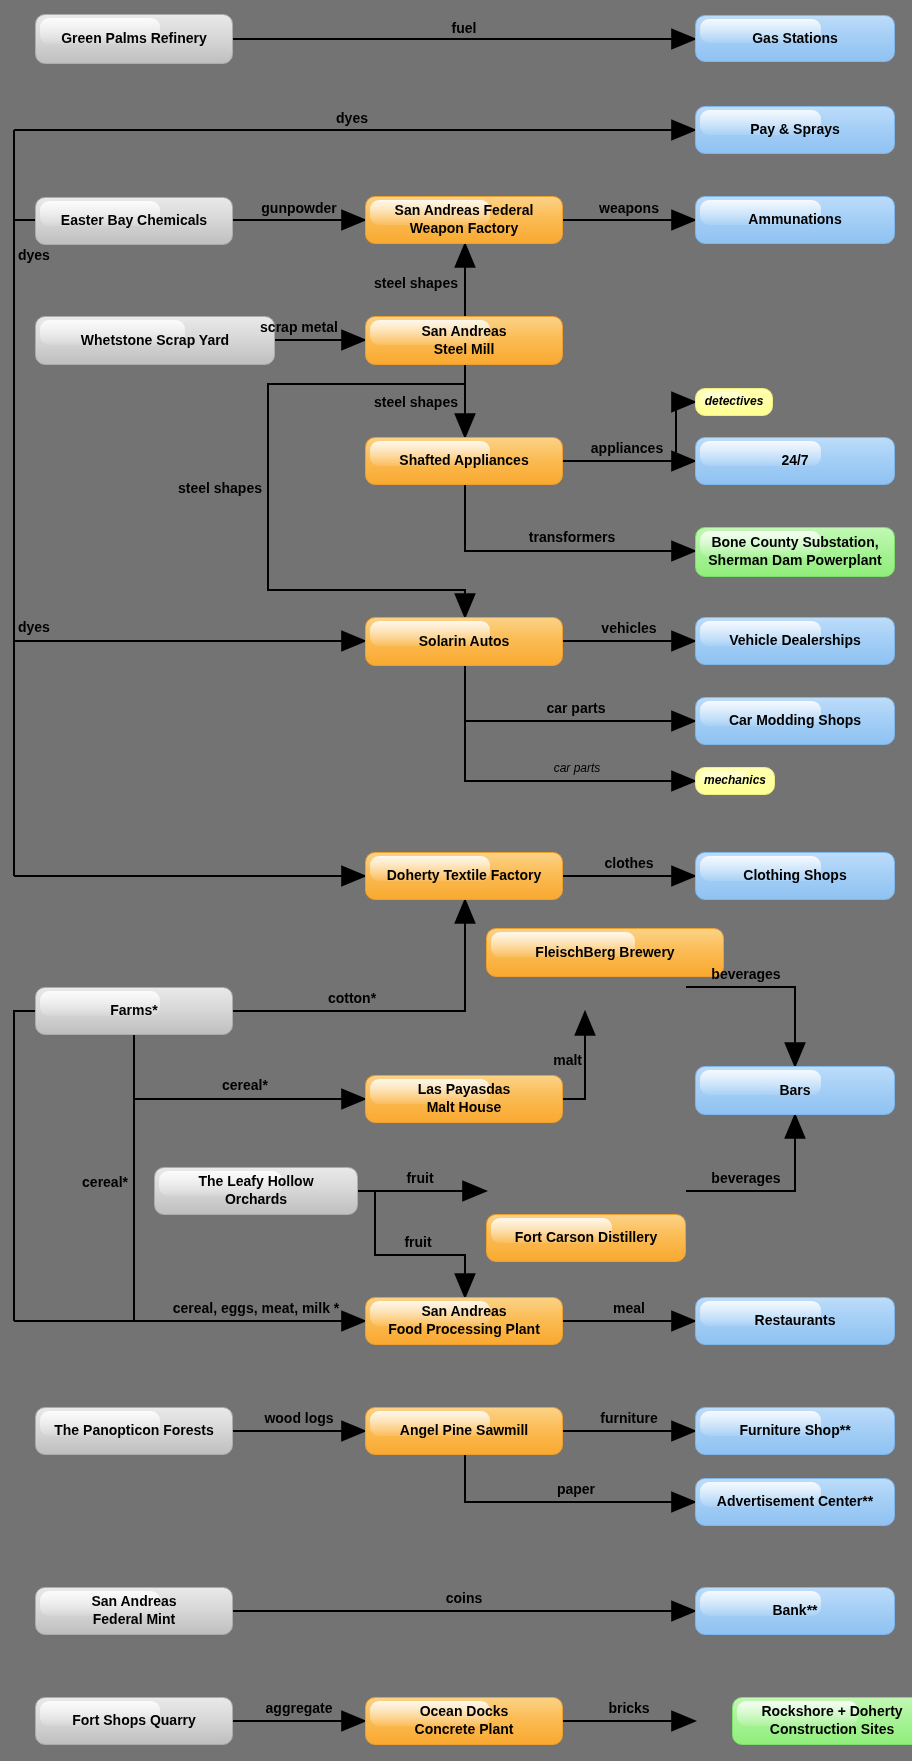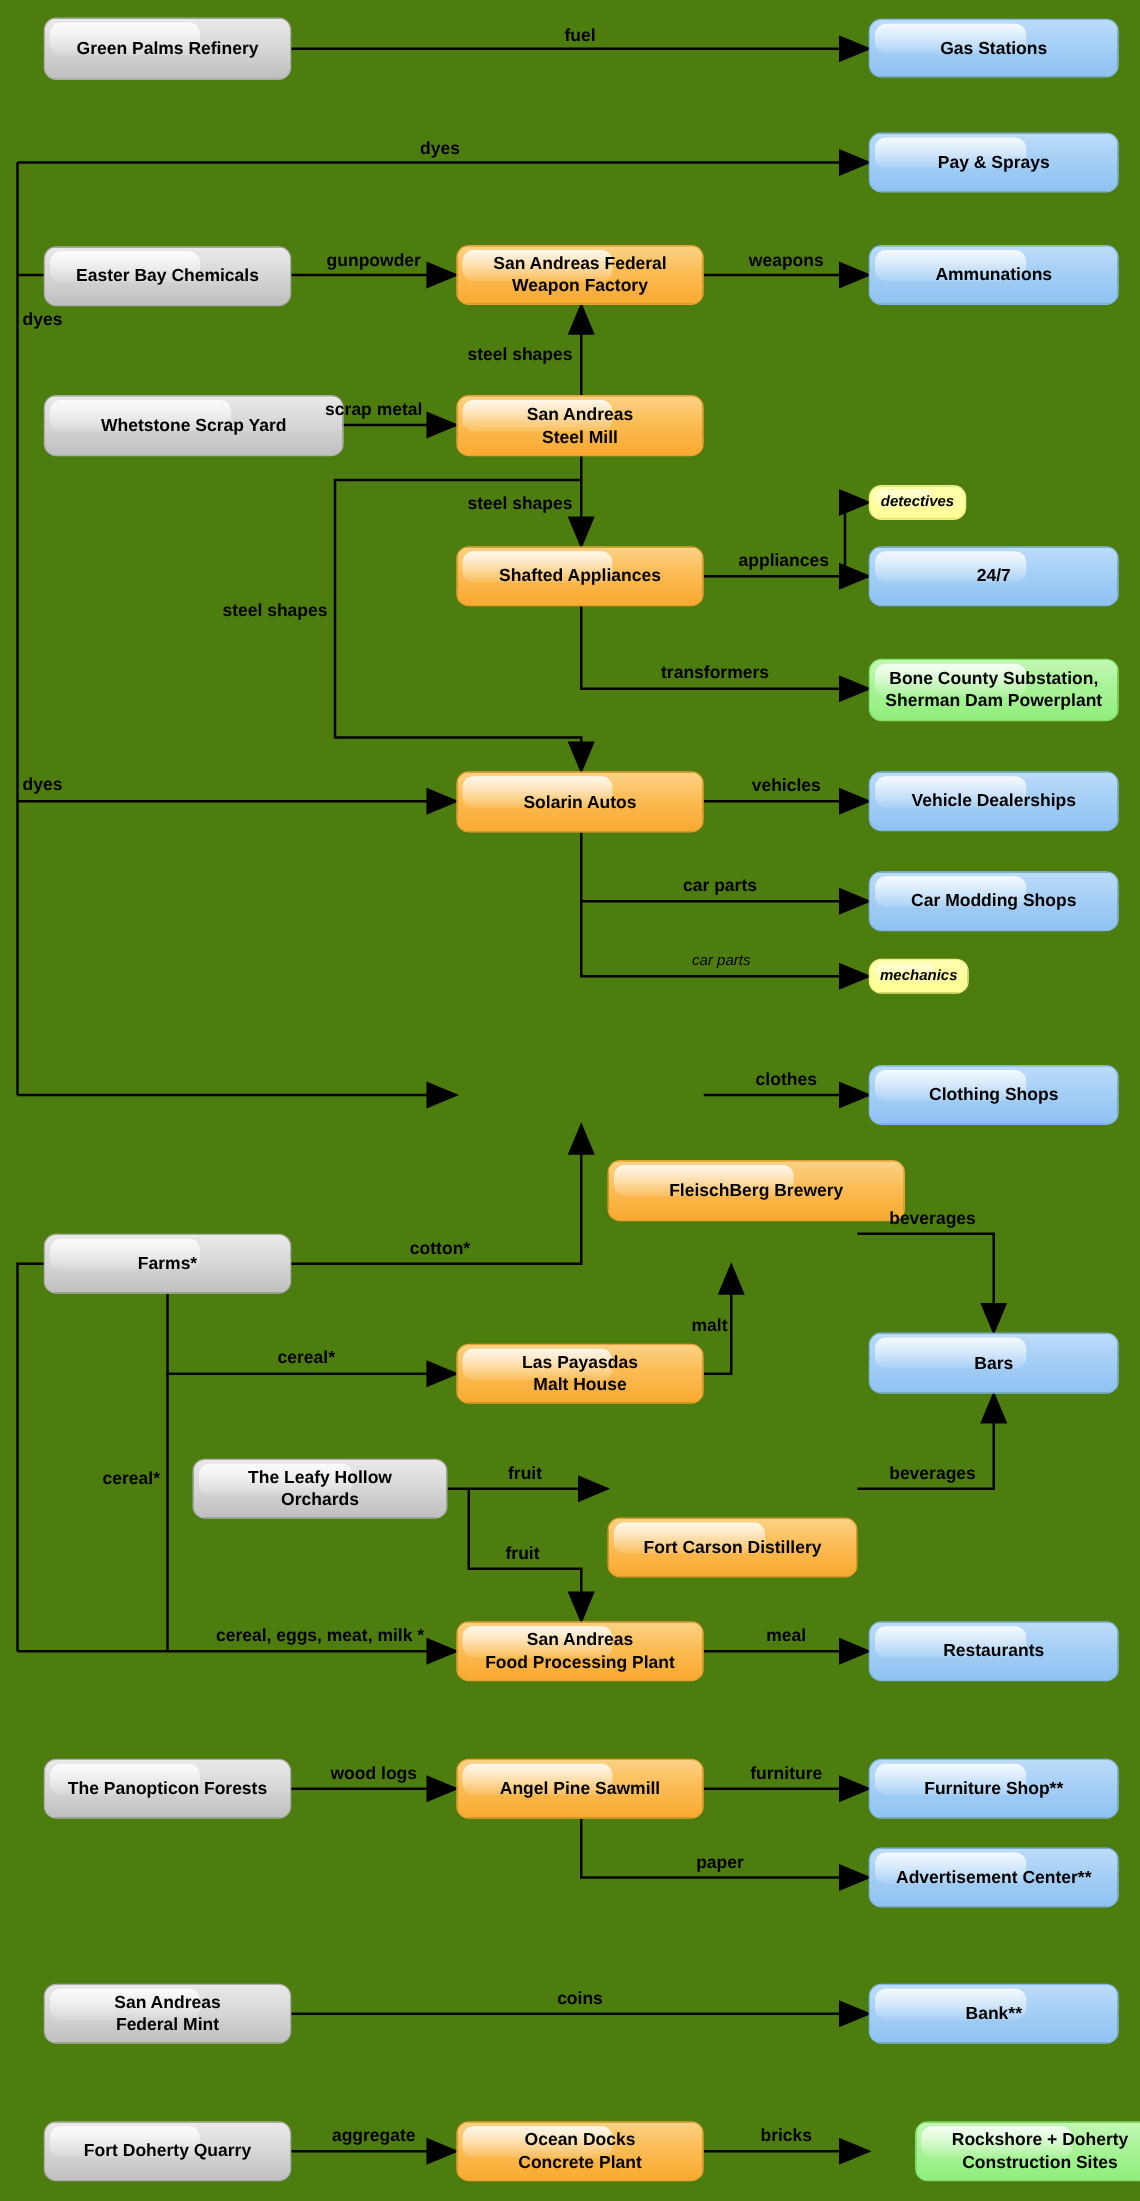--- a/index.html
+++ b/index.html
@@ -1,17 +1,17 @@
 <!DOCTYPE html>
 <html><head>
 <meta charset="utf-8">
 <style>
   html,body{margin:0;padding:0;background:#fff;}
   #diagram{
-    position:relative;width:912px;height:1761px;background:#4d7c0f;overflow:hidden;
+    position:relative;width:912px;height:1761px;background:#737373;overflow:hidden;
     font-family:"Liberation Sans","DejaVu Sans",sans-serif;color:#000;
   }
   svg.wires{position:absolute;left:0;top:0;pointer-events:none;}
   svg.wires path{stroke:#000;stroke-width:2;fill:none;}
   .node{
     position:absolute;border-radius:10px;display:flex;align-items:center;justify-content:center;
     text-align:center;font-weight:bold;font-size:14px;line-height:1.28;box-sizing:border-box;
   }
   .node::before{
     content:"";position:absolute;left:4px;top:3px;width:61%;height:54%;border-radius:9px;
@@ -96,36 +96,39 @@
 Orchards</span>
     </div>
   <div class="node gray" style="left:35px;top:1407px;width:198px;height:48px">
       <span>The Panopticon Forests</span>
     </div>
   <div class="node gray" style="left:35px;top:1587px;width:198px;height:48px">
       <span>San Andreas
 Federal Mint</span>
     </div>
   <div class="node gray" style="left:35px;top:1697px;width:198px;height:48px">
-      <span>Fort Doherty Quarry</span>
+      <span>Fort Shops Quarry</span>
     </div>
 
   <div class="node orange" style="left:365px;top:196px;width:198px;height:48px">
       <span>San Andreas Federal
 Weapon Factory</span>
     </div>
   <div class="node orange" style="left:365px;top:316px;width:198px;height:49px">
       <span>San Andreas
 Steel Mill</span>
     </div>
   <div class="node orange" style="left:365px;top:437px;width:198px;height:48px">
       <span>Shafted Appliances</span>
     </div>
   <div class="node orange" style="left:365px;top:617px;width:198px;height:49px">
       <span>Solarin Autos</span>
+    </div>
+  <div class="node orange" style="left:365px;top:852px;width:198px;height:48px">
+      <span>Doherty Textile Factory</span>
     </div>
   <div class="node orange" style="left:486px;top:928px;width:238px;height:49px">
       <span>FleischBerg Brewery</span>
     </div>
   <div class="node orange" style="left:365px;top:1075px;width:198px;height:48px">
       <span>Las Payasdas
 Malt House</span>
     </div>
   <div class="node orange" style="left:486px;top:1214px;width:200px;height:48px">
       <span>Fort Carson Distillery</span>

